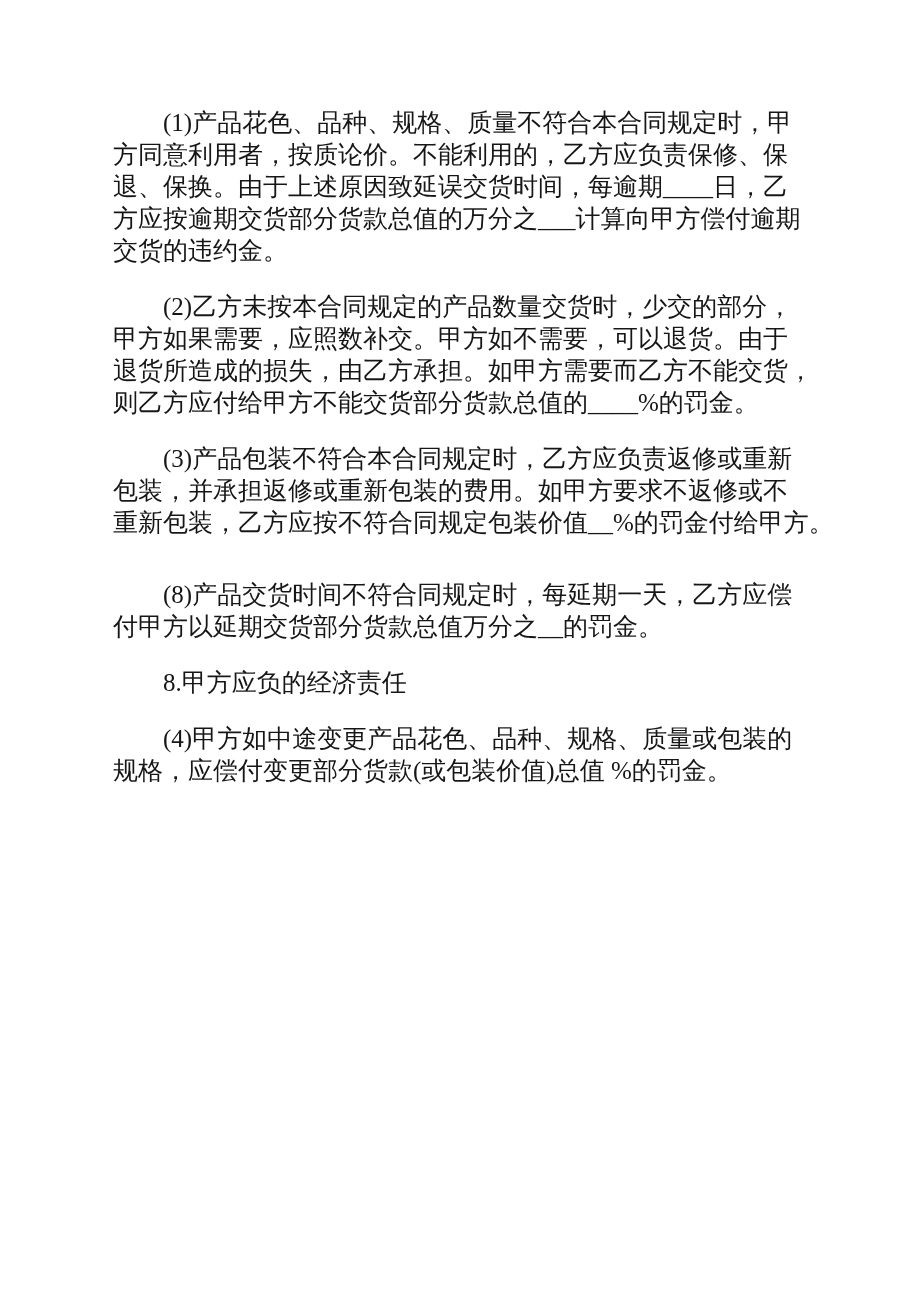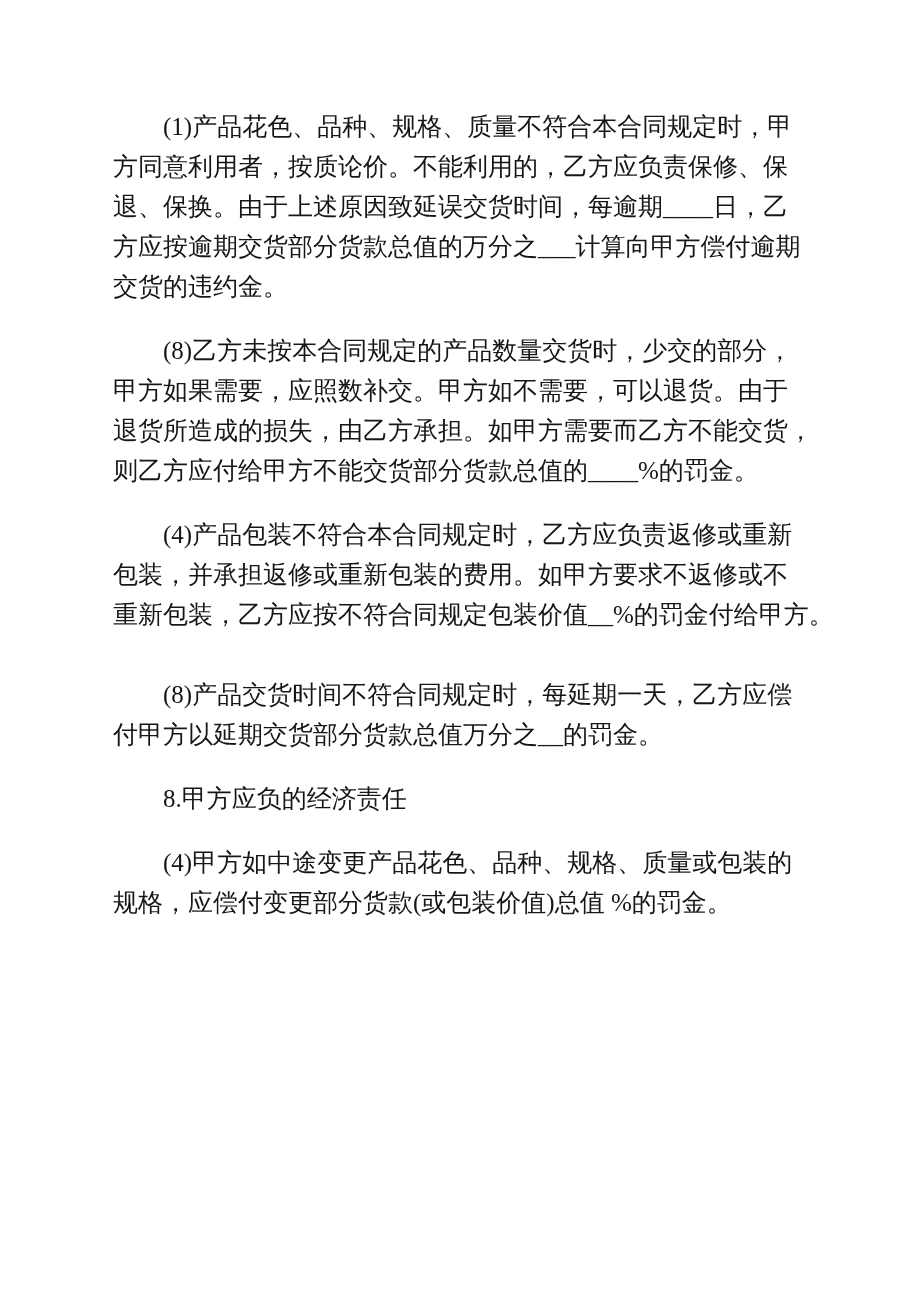--- a/index.html
+++ b/index.html
@@ -18,46 +18,46 @@
     width: 920px;
     height: 1302px;
     background: #ffffff;
     color: #161616;
     padding: 107px 77px 0 113px;
   }
   .doc-text {
     width: 730px;
     margin: 0 0 24px 0;
     font-size: 25px;
-    line-height: 40px;
+    line-height: 32px;
     white-space: pre-line;      
     text-indent: 2em;           
     letter-spacing: 0;
     font-weight: 400;
   }
   .gap-before {
     margin-top: 40px;           
   }
 </style>
 </head>
 <body>
 
 <main class="page">
   <p class="doc-text">(1)产品花色、品种、规格、质量不符合本合同规定时，甲
 方同意利用者，按质论价。不能利用的，乙方应负责保修、保
 退、保换。由于上述原因致延误交货时间，每逾期____日，乙
 方应按逾期交货部分货款总值的万分之___计算向甲方偿付逾期
 交货的违约金。</p>
 
-  <p class="doc-text">(8)乙方未按本合同规定的产品数量交货时，少交的部分，
+  <p class="doc-text">(2)乙方未按本合同规定的产品数量交货时，少交的部分，
 甲方如果需要，应照数补交。甲方如不需要，可以退货。由于
 退货所造成的损失，由乙方承担。如甲方需要而乙方不能交货，
 则乙方应付给甲方不能交货部分货款总值的____%的罚金。</p>
 
-  <p class="doc-text">(4)产品包装不符合本合同规定时，乙方应负责返修或重新
+  <p class="doc-text">(3)产品包装不符合本合同规定时，乙方应负责返修或重新
 包装，并承担返修或重新包装的费用。如甲方要求不返修或不
 重新包装，乙方应按不符合同规定包装价值__%的罚金付给甲方。</p>
 
   <p class="doc-text gap-before">(8)产品交货时间不符合同规定时，每延期一天，乙方应偿
 付甲方以延期交货部分货款总值万分之__的罚金。</p>
 
   <p class="doc-text">8.甲方应负的经济责任</p>
 
   <p class="doc-text">(4)甲方如中途变更产品花色、品种、规格、质量或包装的
 规格，应偿付变更部分货款(或包装价值)总值 %的罚金。</p>

